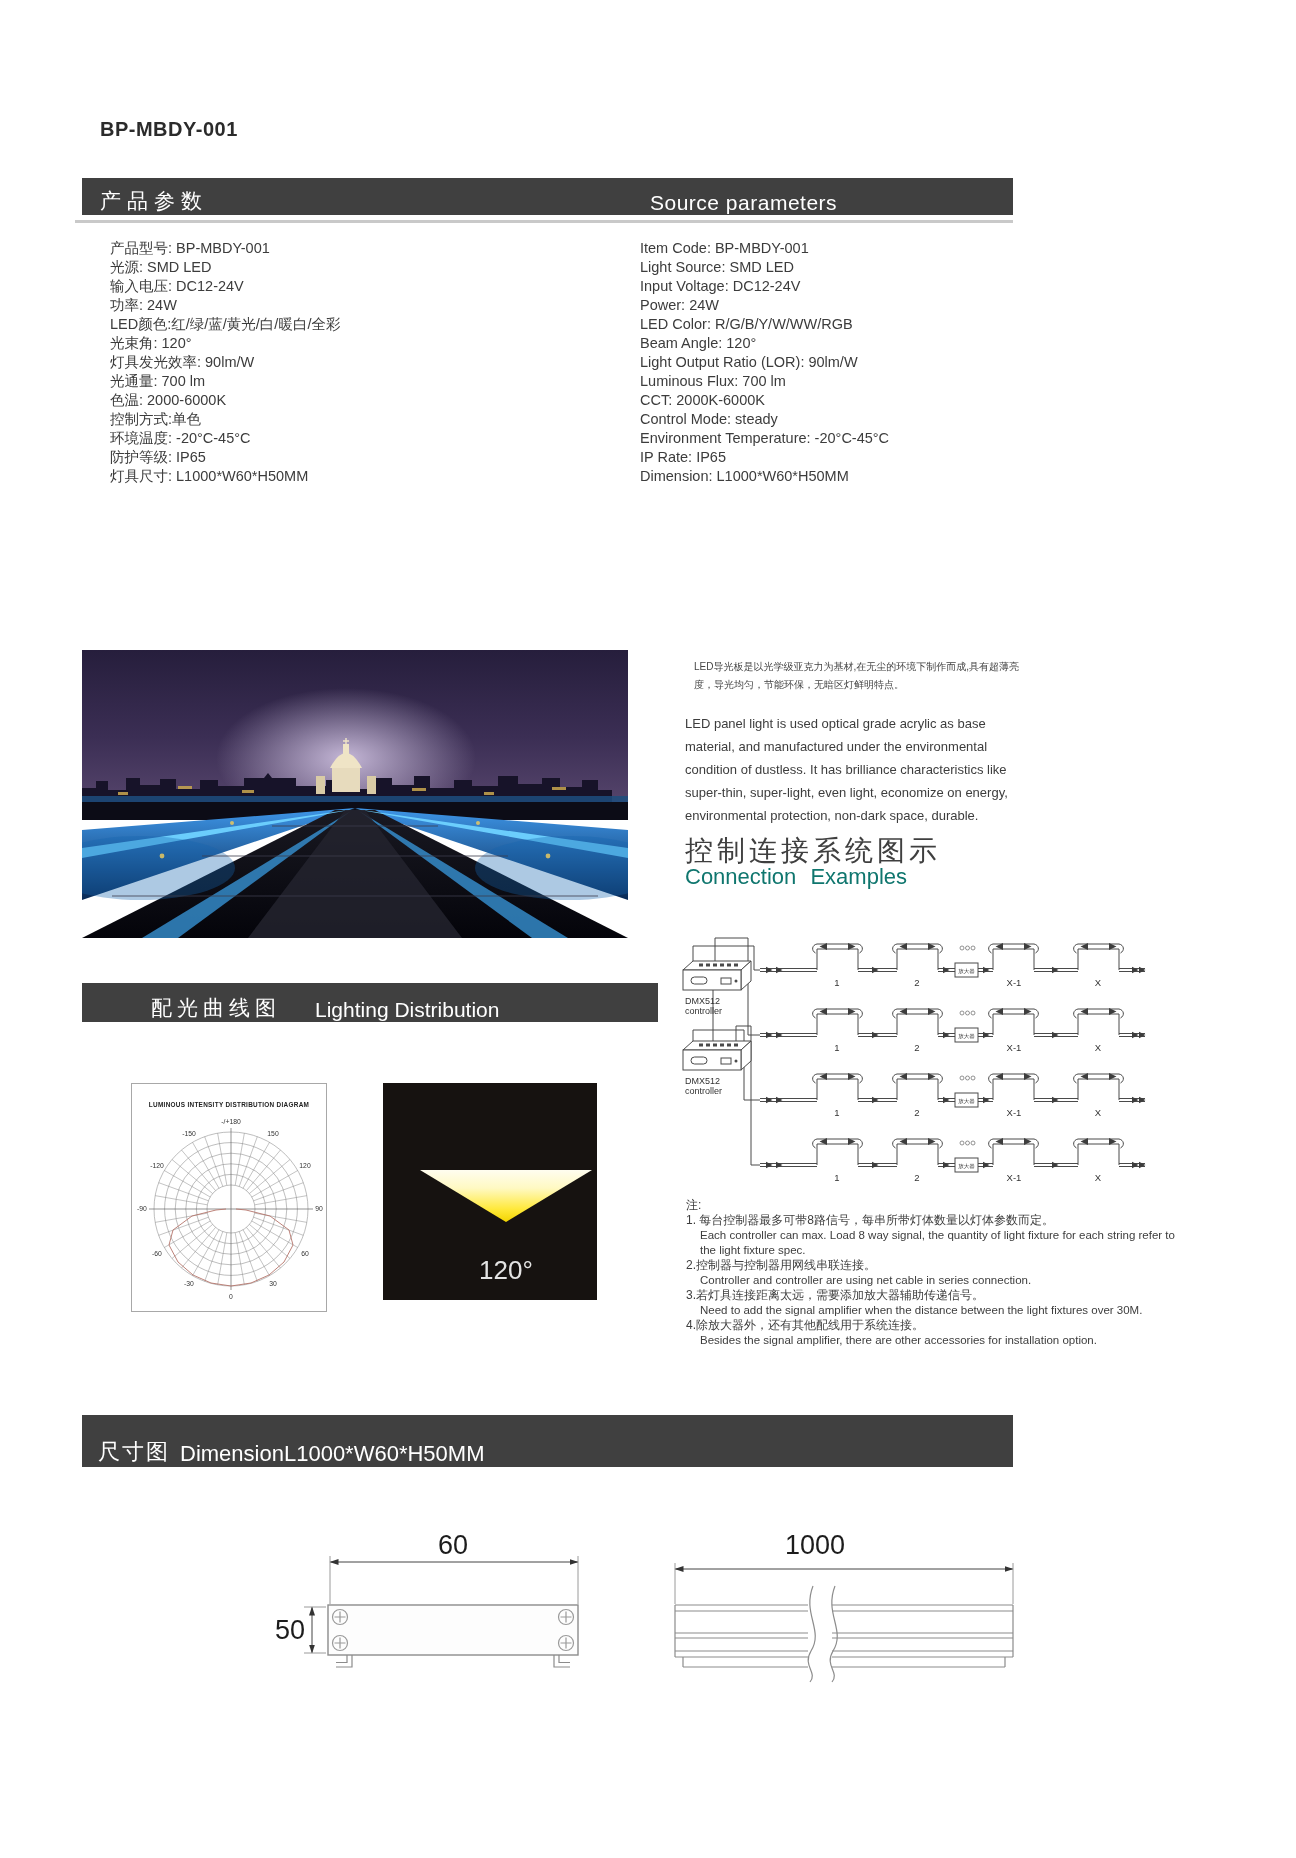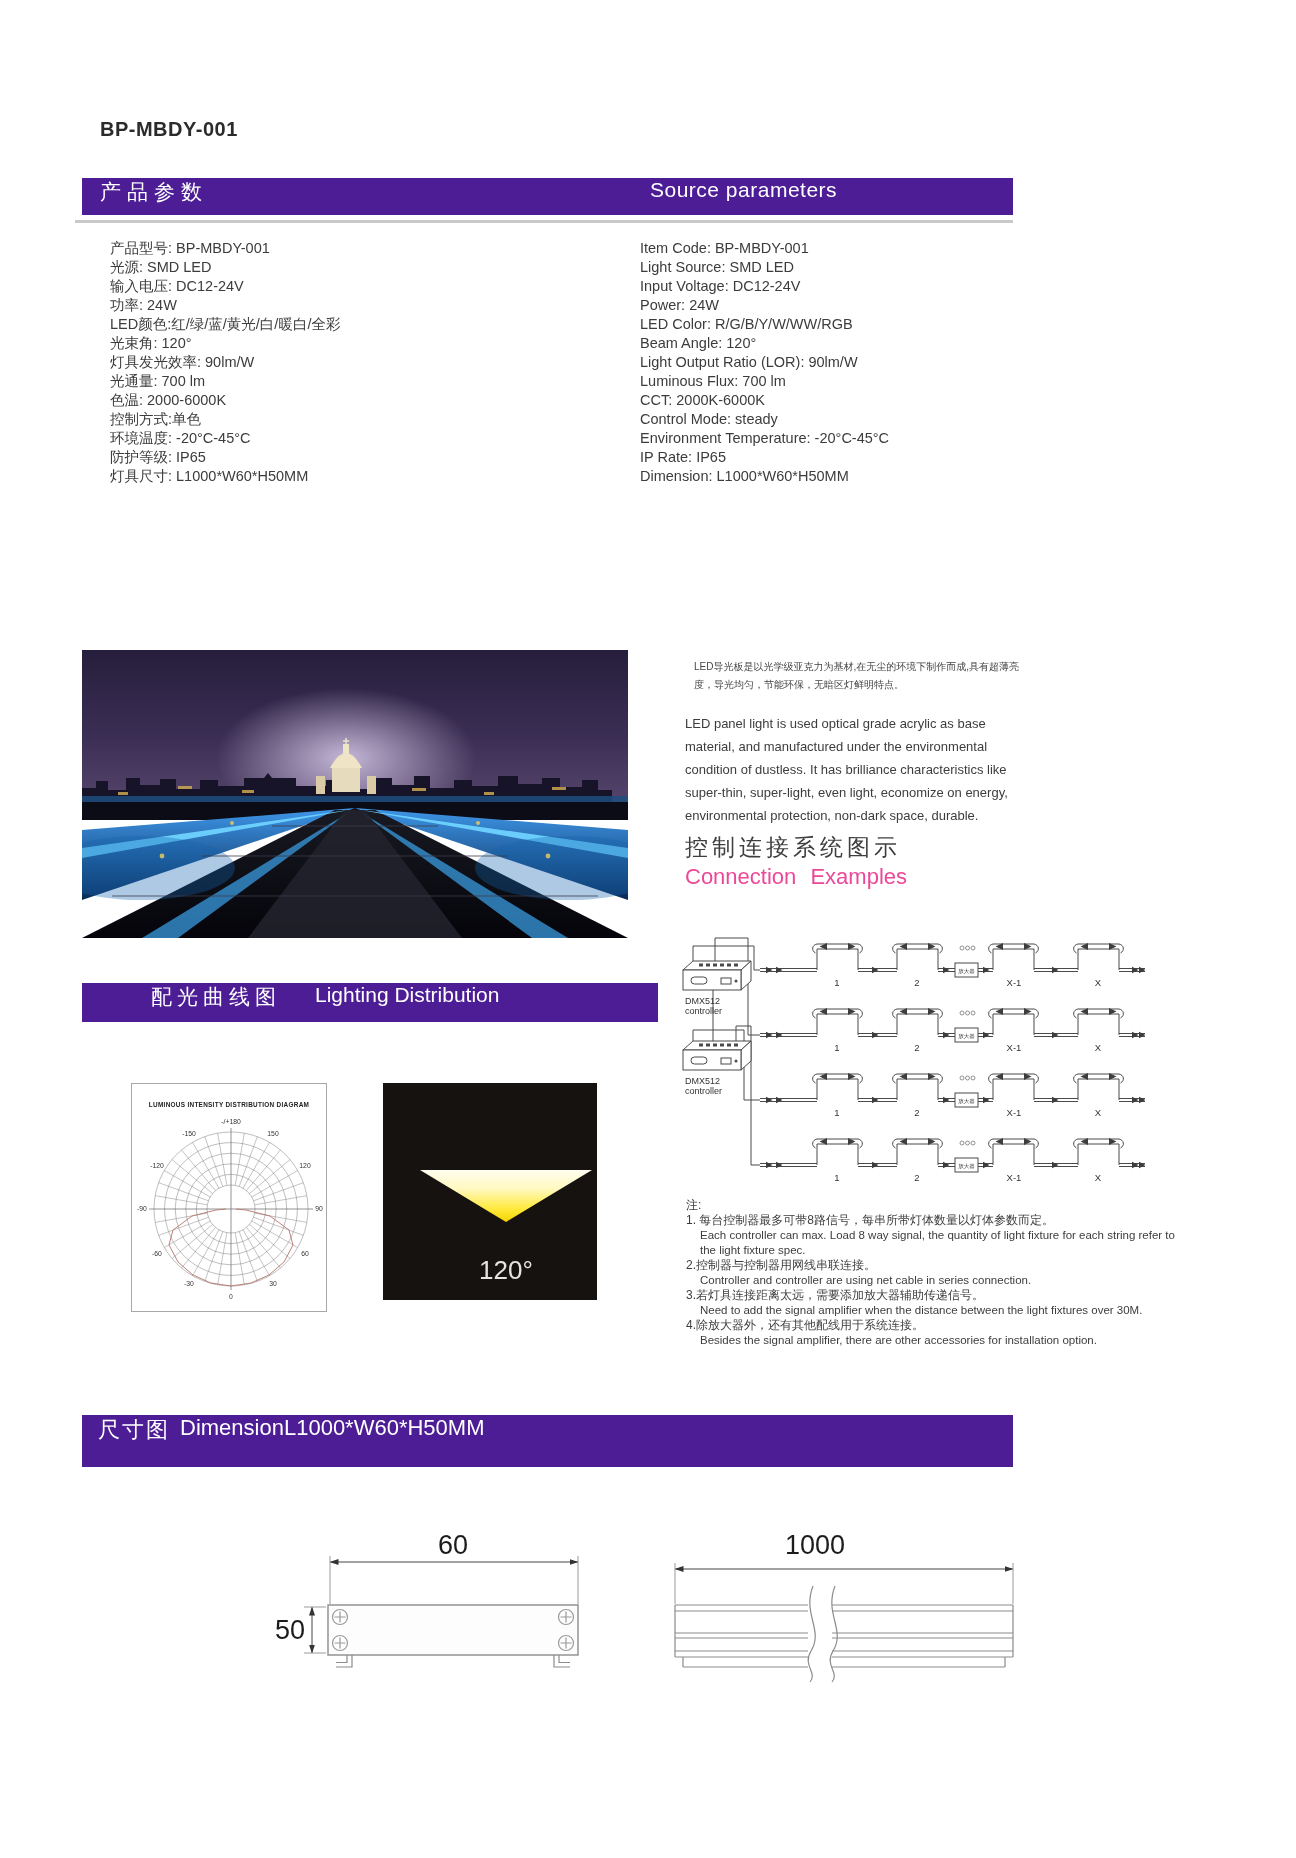--- a/index.html
+++ b/index.html
@@ -1,33 +1,33 @@
 <!DOCTYPE html>
 <html><head>
 <meta charset="utf-8">
 <style>
   html,body{margin:0;padding:0;background:#e8e8e8;}
   #page{position:relative;width:1296px;height:1858px;background:#ffffff;margin:0 auto;
         font-family:"Liberation Sans","DejaVu Sans",sans-serif;color:#3a3a3a;overflow:hidden;}
   .abs{position:absolute;}
   .doc-title{left:100px;top:118px;font-size:20px;font-weight:600;color:#2b2b2b;letter-spacing:.5px;}
-  .graybar{background:#4c1d95;color:#ffffff;display:flex;align-items:flex-start;}
+  .graybar{background:#404040;color:#ffffff;display:flex;align-items:flex-end;}
   .bar-product{left:82px;top:178px;width:931px;height:37px;font-size:21px;}
   .bar-product .cn{margin-left:18px;letter-spacing:6px;}
   .bar-product .en{position:absolute;left:568px;letter-spacing:.5px;}
   .rule{left:75px;top:220px;width:938px;height:3px;background:#c9c9c9;}
   .specs{line-height:19px;font-size:14.5px;color:#3c3c3c;}
   .specs-cn{left:110px;top:239px;width:430px;}
   .specs-en{left:640px;top:239px;width:430px;}
   .spec-line{height:19px;white-space:nowrap;}
   .photo{left:82px;top:650px;width:546px;height:288px;}
   .desc-cn{left:694px;top:658px;width:334px;font-size:10px;line-height:18px;color:#444;}
   .desc-en{left:685px;top:712px;width:342px;font-size:13px;line-height:23px;color:#3d3d3d;}
-  .conn-cn{left:685px;top:832px;font-size:23px;letter-spacing:4px;color:#3f3f3f;}
-  .conn-en{left:685px;top:864px;font-size:22px;word-spacing:8px;color:#ec4899;}
+  .conn-cn{left:685px;top:832px;font-size:28px;letter-spacing:4px;color:#3f3f3f;}
+  .conn-en{left:685px;top:864px;font-size:22px;word-spacing:8px;color:#0f766e;}
   .diagram{left:640px;top:930px;width:565px;height:258px;}
   .notes{left:686px;top:1198px;width:497px;font-size:11.5px;line-height:15px;color:#3d3d3d;}
   .note-cn{font-size:12px;}
   .note-en{padding-left:14px;}
   .ld-bar{left:82px;top:983px;width:545px;height:39px;font-size:21px;padding-left:31px;}
   .ld-bar .cn{margin-left:38px;letter-spacing:5px;}
   .ld-bar .en{margin-left:34px;}
   .polar-box{left:131px;top:1083px;width:194px;height:227px;border:1px solid #a8a8a8;background:#fff;}
   .beam-box{left:383px;top:1083px;width:194px;height:217px;background:#161210;padding-left:20px;}
   .dim-bar{left:82px;top:1415px;width:931px;height:52px;font-size:22px;}

